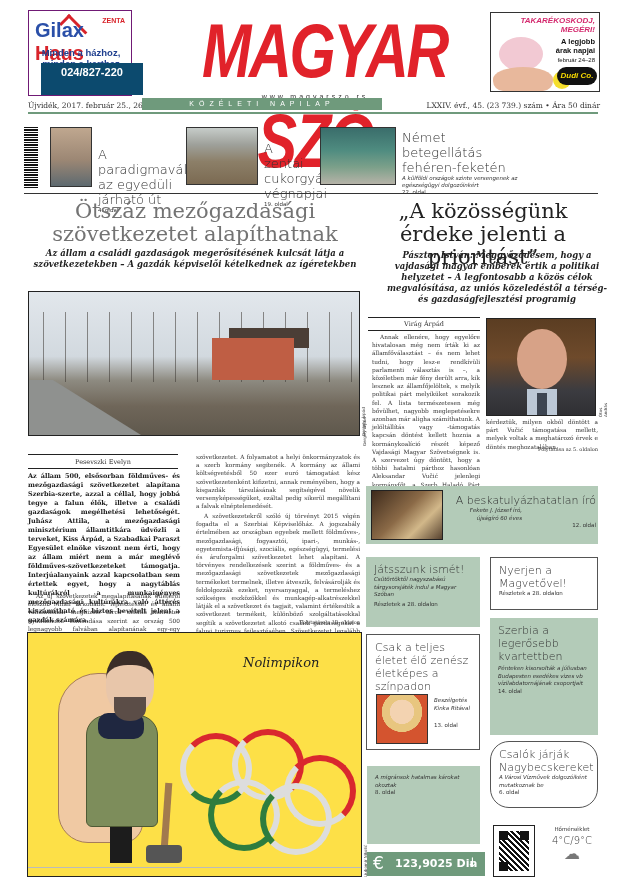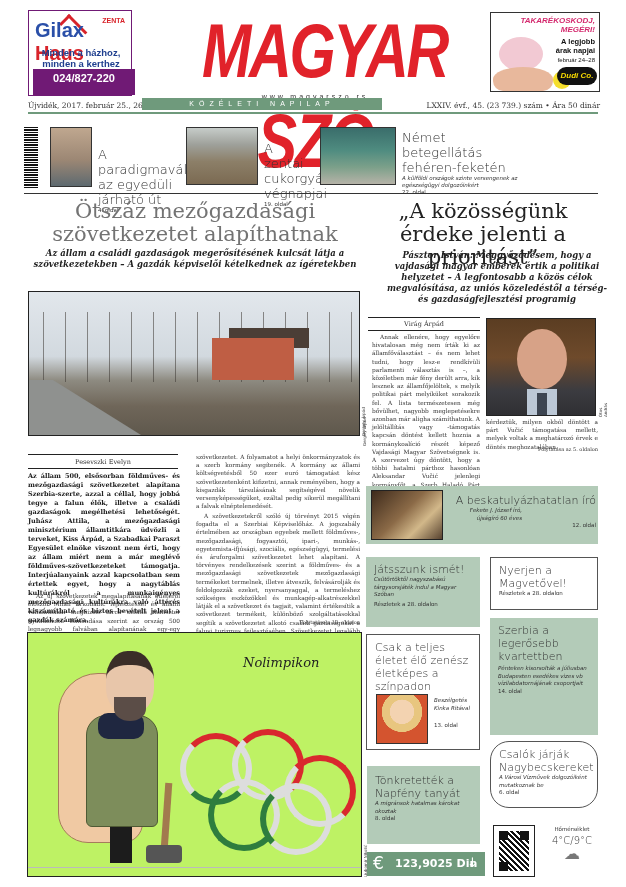--- a/index.html
+++ b/index.html
@@ -6,21 +6,21 @@
   body { width: 626px; height: 887px; background: #fff; position: relative; overflow: hidden; font-family: "DejaVu Serif", serif; color: #222; }
   .abs { position: absolute; }
 
   
   .ad-left { left: 28px; top: 10px; width: 104px; height: 86px; border: 1px solid #701a75; background: #fff; }
   .ad-left .brand { position: absolute; left: 6px; top: 8px; font-family: "Liberation Sans", sans-serif; font-weight: bold; font-size: 20px; color: #2a4fa8; }
   .ad-left .brand .haus { color: #d8232a; }
   .ad-left .zenta { position: absolute; right: 6px; top: 6px; font-family: "Liberation Sans", sans-serif; font-size: 7px; font-weight: bold; color: #d8232a; }
   .ad-left .roof { position: absolute; left: 40px; top: 3px; width: 26px; height: 14px; border-top: 3px solid #d8232a; border-left: 3px solid #d8232a; transform: rotate(45deg); transform-origin: left top; }
   .ad-left .tag { position: absolute; left: 4px; top: 36px; width: 96px; text-align: center; font-family: "Liberation Sans", sans-serif; font-weight: bold; font-size: 9.5px; color: #1f3f8f; line-height: 11px; }
-  .ad-left .phone { position: absolute; left: 4px; bottom: 0; width: 102px; height: 26px; background: #701a75; color: #fff; text-align: center; font-family: "Liberation Sans", sans-serif; font-weight: bold; font-size: 11px; line-height: 18px; }
+  .ad-left .phone { position: absolute; left: 12px; bottom: 0; width: 102px; height: 32px; background: #0c4a6e; color: #fff; text-align: center; font-family: "Liberation Sans", sans-serif; font-weight: bold; font-size: 11px; line-height: 18px; }
 
   .logo { left: 170px; top: 6px; width: 290px; height: 90px; text-align: center; font-family: "Liberation Sans", sans-serif; font-weight: bold; font-size: 76px; color: #e1222a; letter-spacing: -3px; transform: scaleX(0.78); transform-origin: center top; line-height: 90px; font-style: italic; }
   .website { left: 240px; top: 93px; width: 150px; text-align: center; font-family: "Liberation Sans", sans-serif; font-size: 7px; letter-spacing: 3px; color: #333; }
 
   .ad-right { left: 490px; top: 12px; width: 110px; height: 80px; border: 1px solid #333; background: #fff; overflow: hidden; }
   .ad-right .t1 { position: absolute; right: 4px; top: 3px; text-align: right; font-family: "Liberation Sans", sans-serif; font-weight: bold; font-size: 8px; color: #d42a6e; line-height: 9px; font-style: italic; }
   .ad-right .t2 { position: absolute; right: 4px; top: 24px; text-align: right; font-family: "Liberation Sans", sans-serif; font-weight: bold; font-size: 7.5px; color: #111; line-height: 9px; }
   .ad-right .t3 { position: absolute; right: 4px; top: 44px; font-family: "Liberation Sans", sans-serif; font-size: 6px; color: #111; }
   .ad-right .pig { position: absolute; left: 8px; top: 24px; width: 44px; height: 34px; border-radius: 50%; background: #f2c9d3; }
   .ad-right .hands { position: absolute; left: 2px; top: 54px; width: 60px; height: 24px; border-radius: 50% 50% 10px 10px; background: #e8b89c; }
@@ -55,21 +55,21 @@
   .main-photo .road { position: absolute; left: 0; top: 88px; width: 120px; height: 60px; background: #8f918f; clip-path: polygon(0 0, 20% 0, 100% 100%, 0 100%); }
   .main-photo .trees { position: absolute; left: 0; top: 20px; width: 332px; height: 70px; background: repeating-linear-gradient(90deg, transparent 0 14px, rgba(60,55,50,0.55) 14px 15px, transparent 15px 22px); }
   .credit-v { font-family: "DejaVu Sans", sans-serif; font-size: 4px; color: #333; writing-mode: vertical-rl; transform: rotate(180deg); }
 
   .rule-thin { height: 1px; background: #222; }
   .byline { font-size: 6.5px; color: #333; text-align: center; }
   .body-bold { font-size: 6.5px; line-height: 9px; font-weight: bold; text-align: justify; color: #222; }
   .body { font-size: 5.8px; line-height: 8.2px; text-align: justify; color: #333; }
   .contd { font-size: 5px; color: #333; text-align: right; }
 
-  .cartoon { left: 27px; top: 632px; width: 335px; height: 245px; border: 1px solid #222; background: #bef264; overflow: hidden; }
+  .cartoon { left: 27px; top: 632px; width: 335px; height: 245px; border: 1px solid #222; background: #fde047; overflow: hidden; }
   .cartoon .sig { position: absolute; left: 215px; top: 22px; font-family: "DejaVu Serif", serif; font-style: italic; font-size: 13px; color: #222; }
   .cartoon .hand { position: absolute; left: 30px; top: 40px; width: 85px; height: 170px; background: #f0c9a3; border-radius: 40px 40px 20px 30px; border: 1px solid #a67c5b; }
   .cartoon .man-head { position: absolute; left: 78px; top: 18px; width: 48px; height: 62px; background: #e8c6aa; border-radius: 45% 45% 40% 40%; border-top: 14px solid #3a2d28; }
   .cartoon .beard { position: absolute; left: 86px; top: 64px; width: 32px; height: 24px; background: #5b4d47; border-radius: 0 0 50% 50%; }
   .cartoon .coat { position: absolute; left: 58px; top: 82px; width: 72px; height: 112px; background: #7d8d5b; border-radius: 20px 20px 6px 6px; border: 1px solid #4f5a35; }
   .cartoon .scarf { position: absolute; left: 70px; top: 80px; width: 46px; height: 26px; background: #1f2740; border-radius: 10px; }
   .cartoon .legs { position: absolute; left: 82px; top: 194px; width: 22px; height: 36px; background: #1c1c1c; }
   .cartoon .hammer-h { position: absolute; left: 135px; top: 150px; width: 7px; height: 66px; background: #a27a4e; transform: rotate(4deg); }
   .cartoon .hammer-hd { position: absolute; left: 118px; top: 212px; width: 36px; height: 18px; background: #555; border-radius: 4px; }
   .cartoon .ring { position: absolute; width: 72px; height: 72px; border-radius: 50%; border: 6px solid #ddd; }
@@ -252,21 +252,20 @@
   <div class="box-page">14. oldal</div>
 </div>
 
 <div class="abs white-box" style="left:490px;top:741px;width:108px;height:67px;padding:6px 8px;border-radius:19px;">
   <div class="box-title">Csalók járják Nagybecskereket</div>
   <div class="box-sub">A Városi Vízművek dolgozóiként mutatkoznak be</div>
   <div class="box-page">6. oldal</div>
 </div>
 
 <div class="abs green" style="left:367px;top:766px;width:113px;height:78px;padding:8px 8px;">
-  <div class="box-title">Tönkretették a Napfény tanyát</div>
   <div class="box-sub">A migránsok hatalmas károkat okoztak</div>
   <div class="box-page">8. oldal</div>
 </div>
 
 <div class="abs euro-bar">
   <span class="abs" style="left:6px;top:1px;font-size:17px;font-weight:normal;">€</span>
   <span class="abs" style="left:28px;top:5px;font-size:11px;">123,9025 Din</span>
   <span class="abs" style="left:100px;top:3px;font-size:13px;font-weight:normal;">↓</span>
 </div>
 

